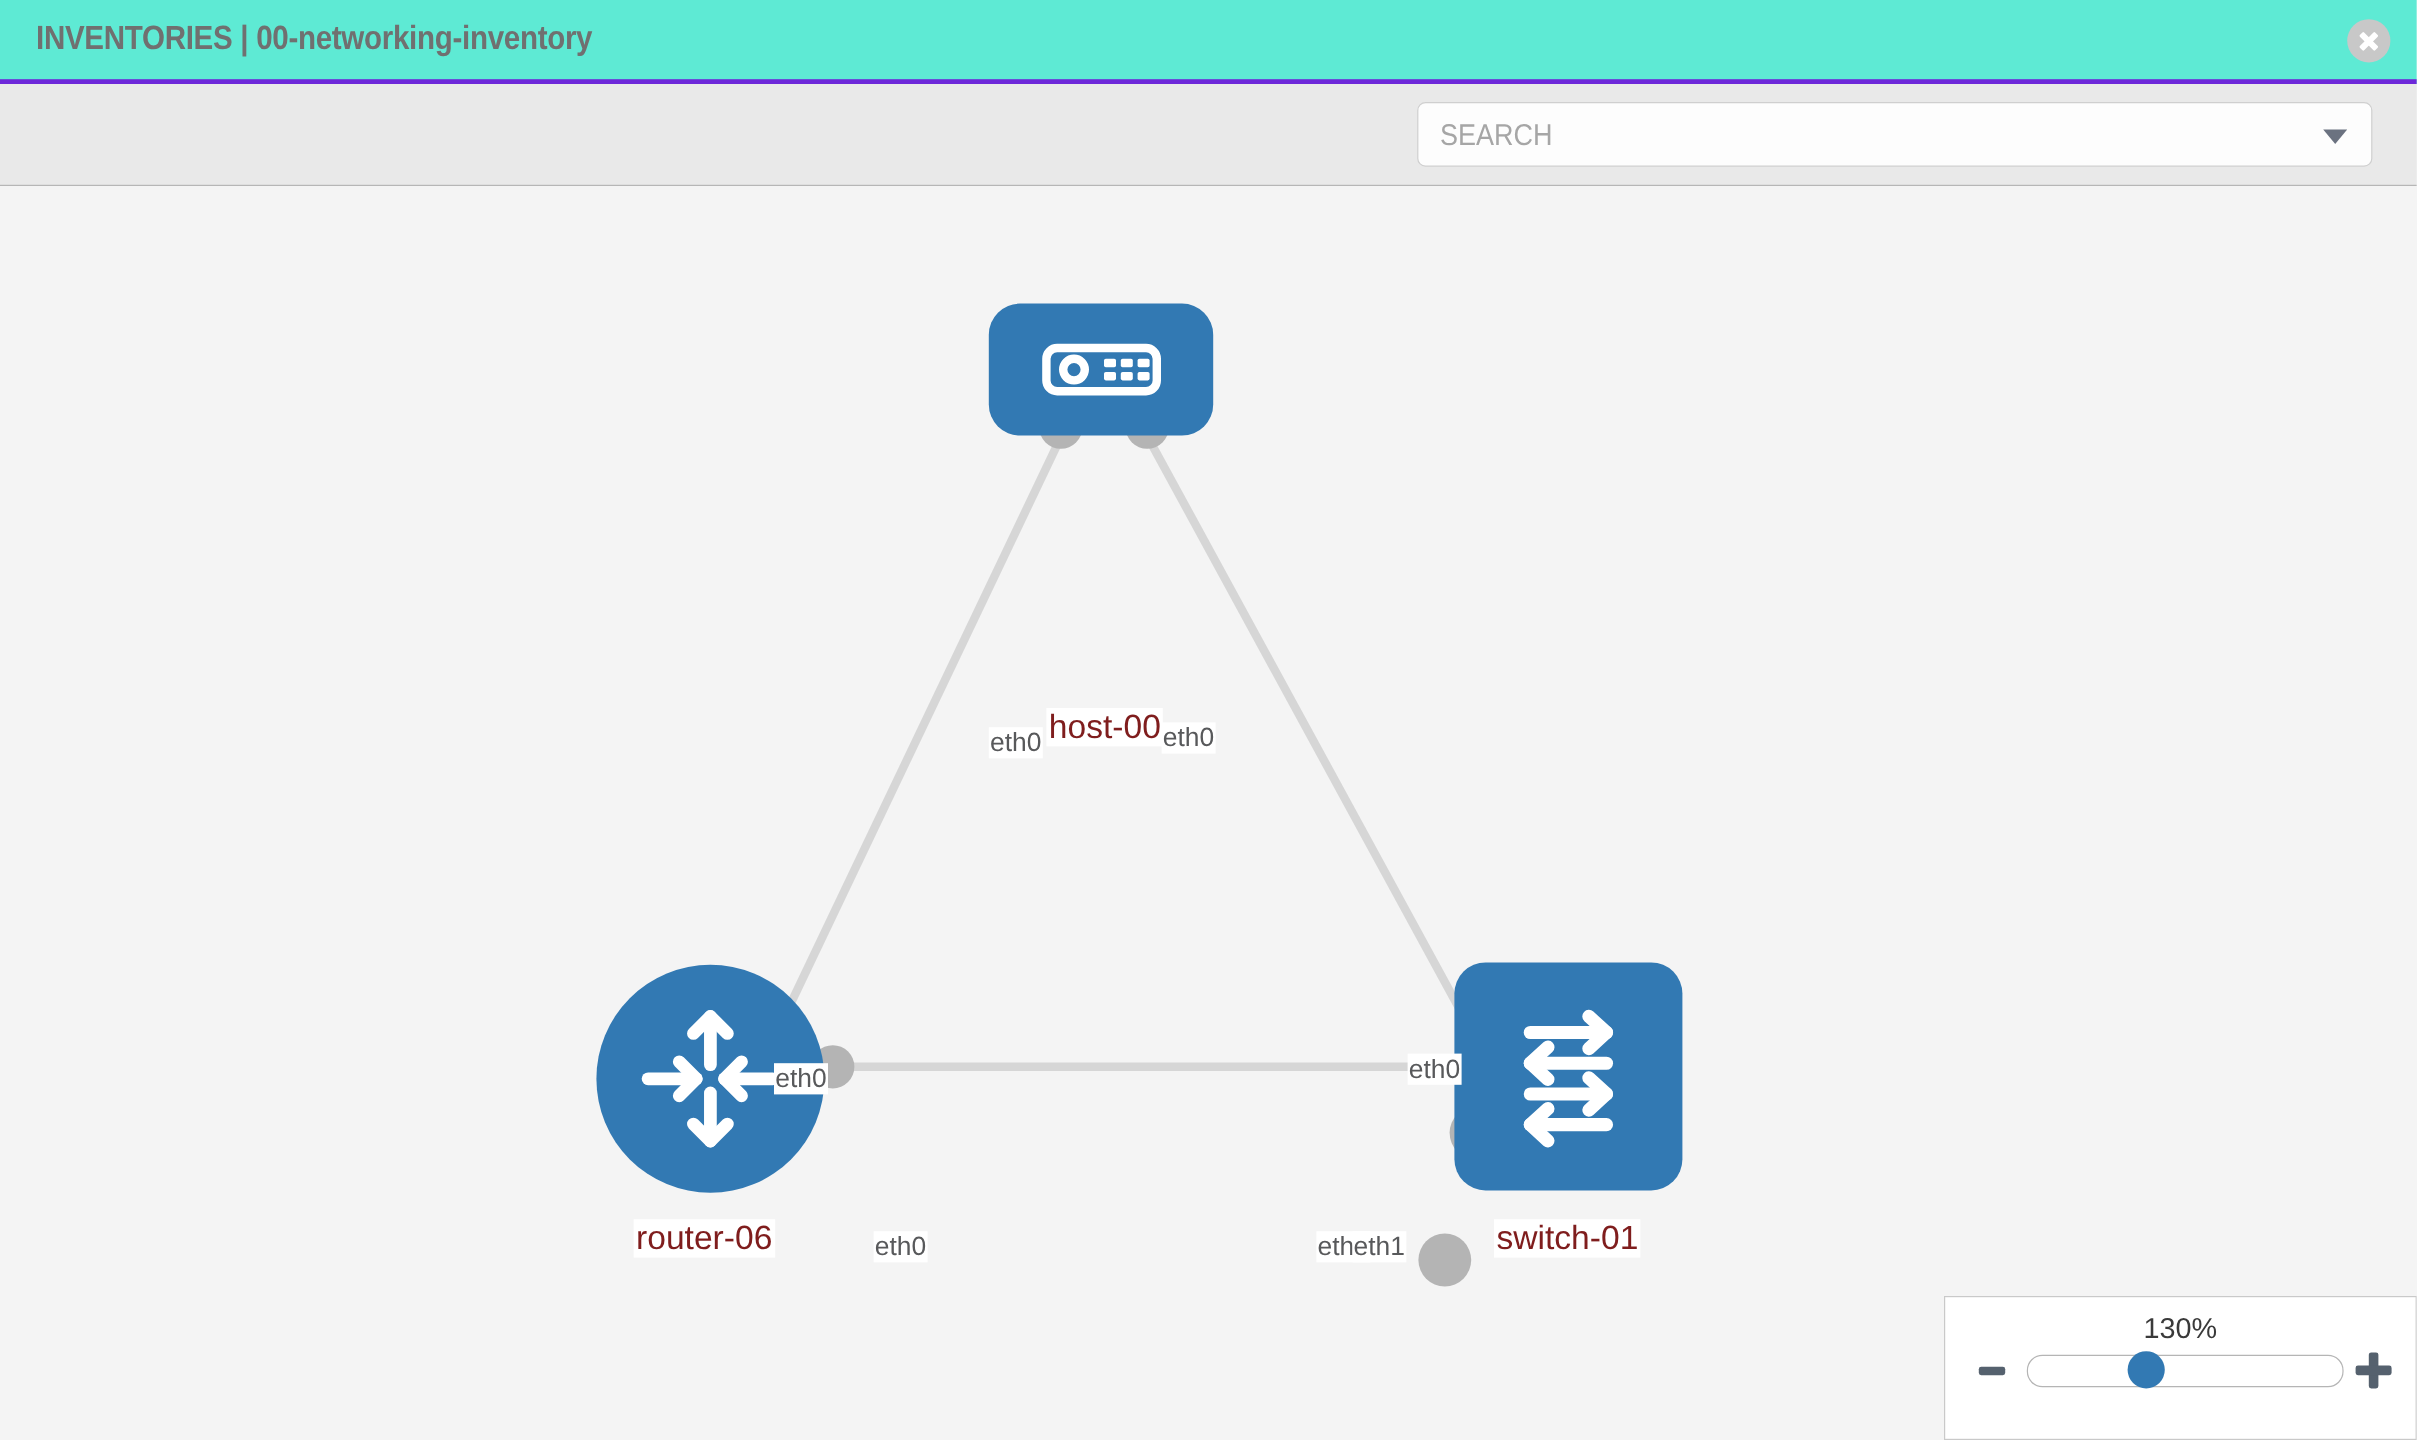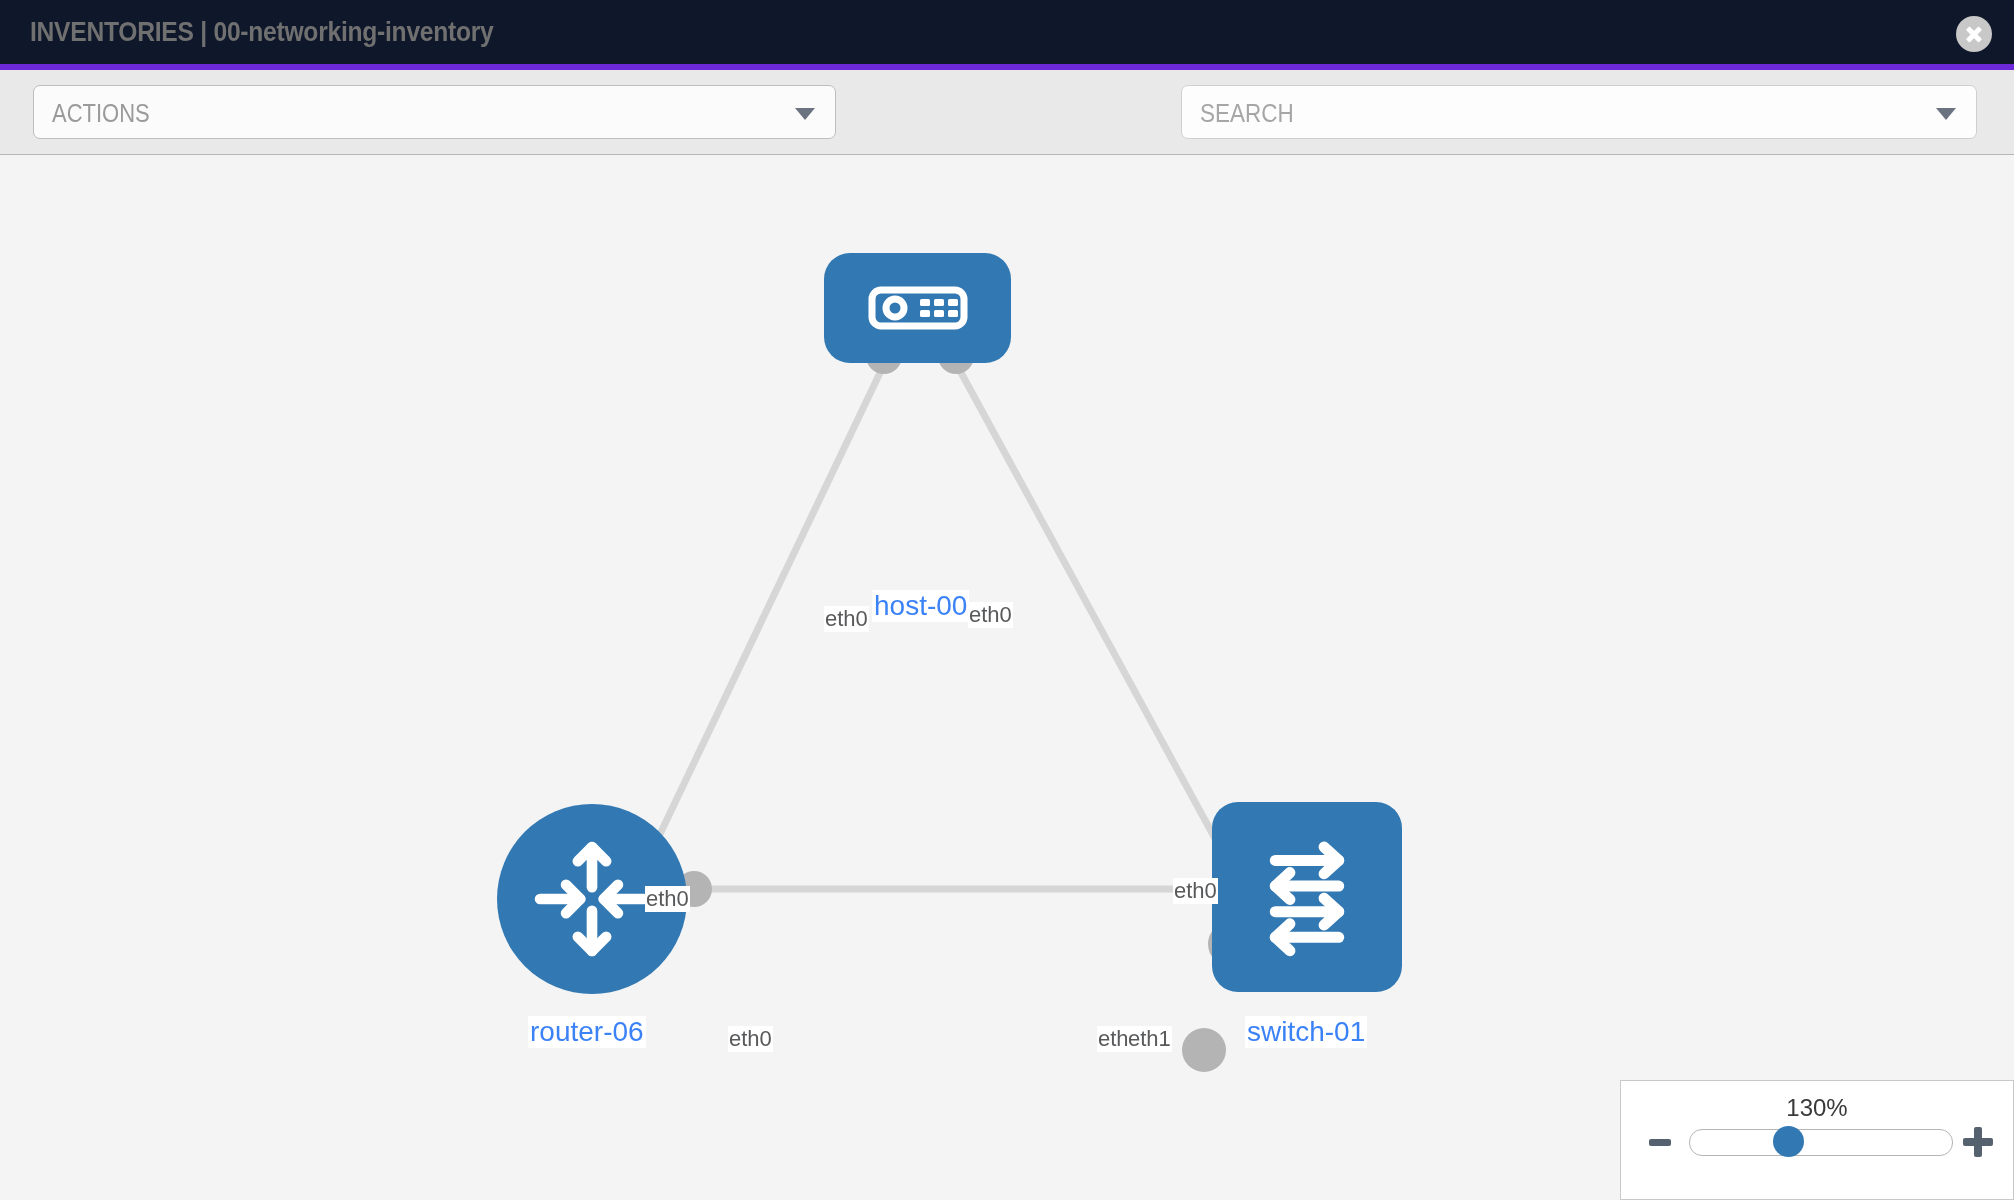--- a/index.html
+++ b/index.html
@@ -14,22 +14,22 @@
     overflow: hidden;
     position: relative;
   }
 
   
   .header {
     position: absolute;
     left: 0; top: 0;
     width: 2014px;
     height: 70px;
-    background: #0f172a;
-    border-bottom: 6px solid #6d28d9;
+    background: #5eead4;
+    border-bottom: 4px solid #6d28d9;
     box-sizing: border-box;
   }
   .page-title {
     position: absolute;
     left: 30px;
     top: 16px;
     font-size: 28px;
     font-weight: bold;
     color: #707070;
     letter-spacing: -0.3px;
@@ -147,21 +147,21 @@
   .node-shape {
     position: absolute;
     background: #3279b3;
     display: flex;
     align-items: center;
     justify-content: center;
   }
   .node-label {
     position: absolute;
     font-size: 28px;
-    color: #3b82f6;
+    color: #7f1d1d;
     background: #ffffff;
     white-space: nowrap;
     padding: 0 2px;
   }
   .port {
     position: absolute;
     border-radius: 50%;
     background: #b4b4b4;
   }
   .edge-label {
@@ -246,24 +246,20 @@
 <div class="header">
   <div class="page-title">INVENTORIES | 00-networking-inventory</div>
   <div class="close-btn">
     <div class="x1"></div>
     <div class="x2"></div>
   </div>
 </div>
 
 <div class="toolbar">
 
-  <div class="actions-select">
-    <span class="label">ACTIONS</span>
-    <span class="caret"></span>
-  </div>
 
   <span class="tool-icon wrench-icon">
     <svg width="40" height="40" viewBox="0 0 24 24">
       <path fill="#858c99" d="M20.3 4.5a5.5 5.5 0 0 0-6.6 7.1L3.9 21.4a1.6 1.6 0 0 0 2.3 2.3l9.8-9.8a5.5 5.5 0 0 0 7.1-6.6l-3 3-2.6-.7-.7-2.6 3-3z" transform="translate(0,-1.5) scale(0.95)"></path>
     </svg>
   </span>
 
   <span class="tool-icon key-icon">
     <svg width="40" height="40" viewBox="0 0 24 24">
       <g fill="none" stroke="#858c99" stroke-width="2.4">

